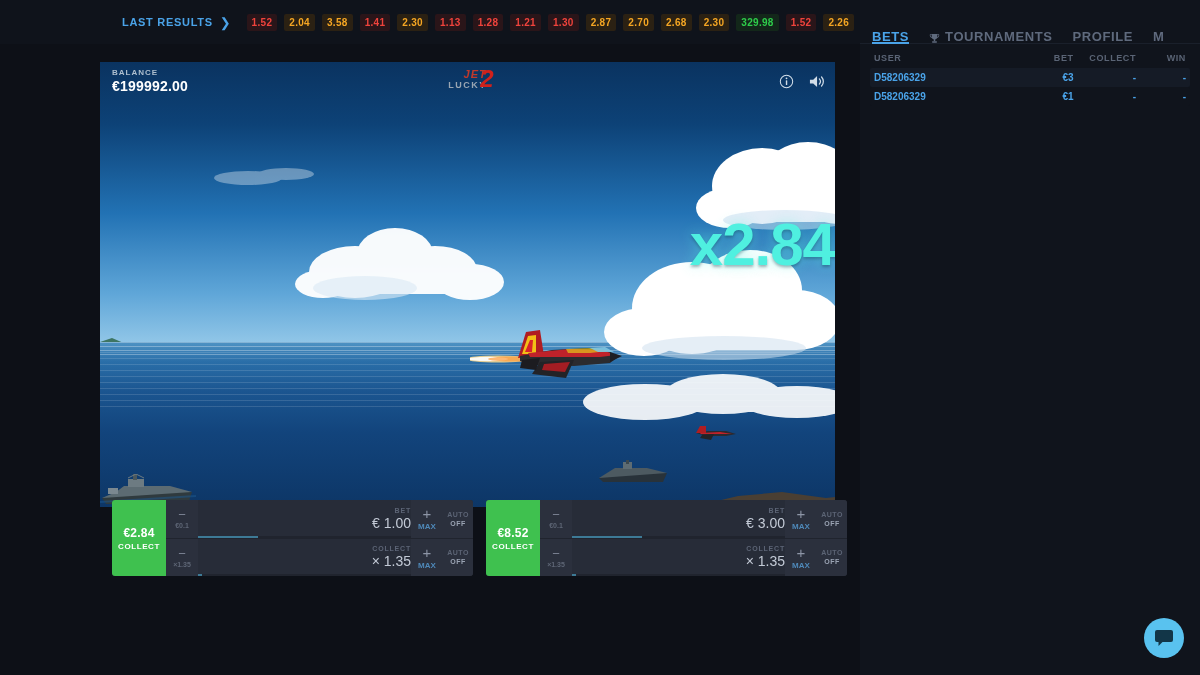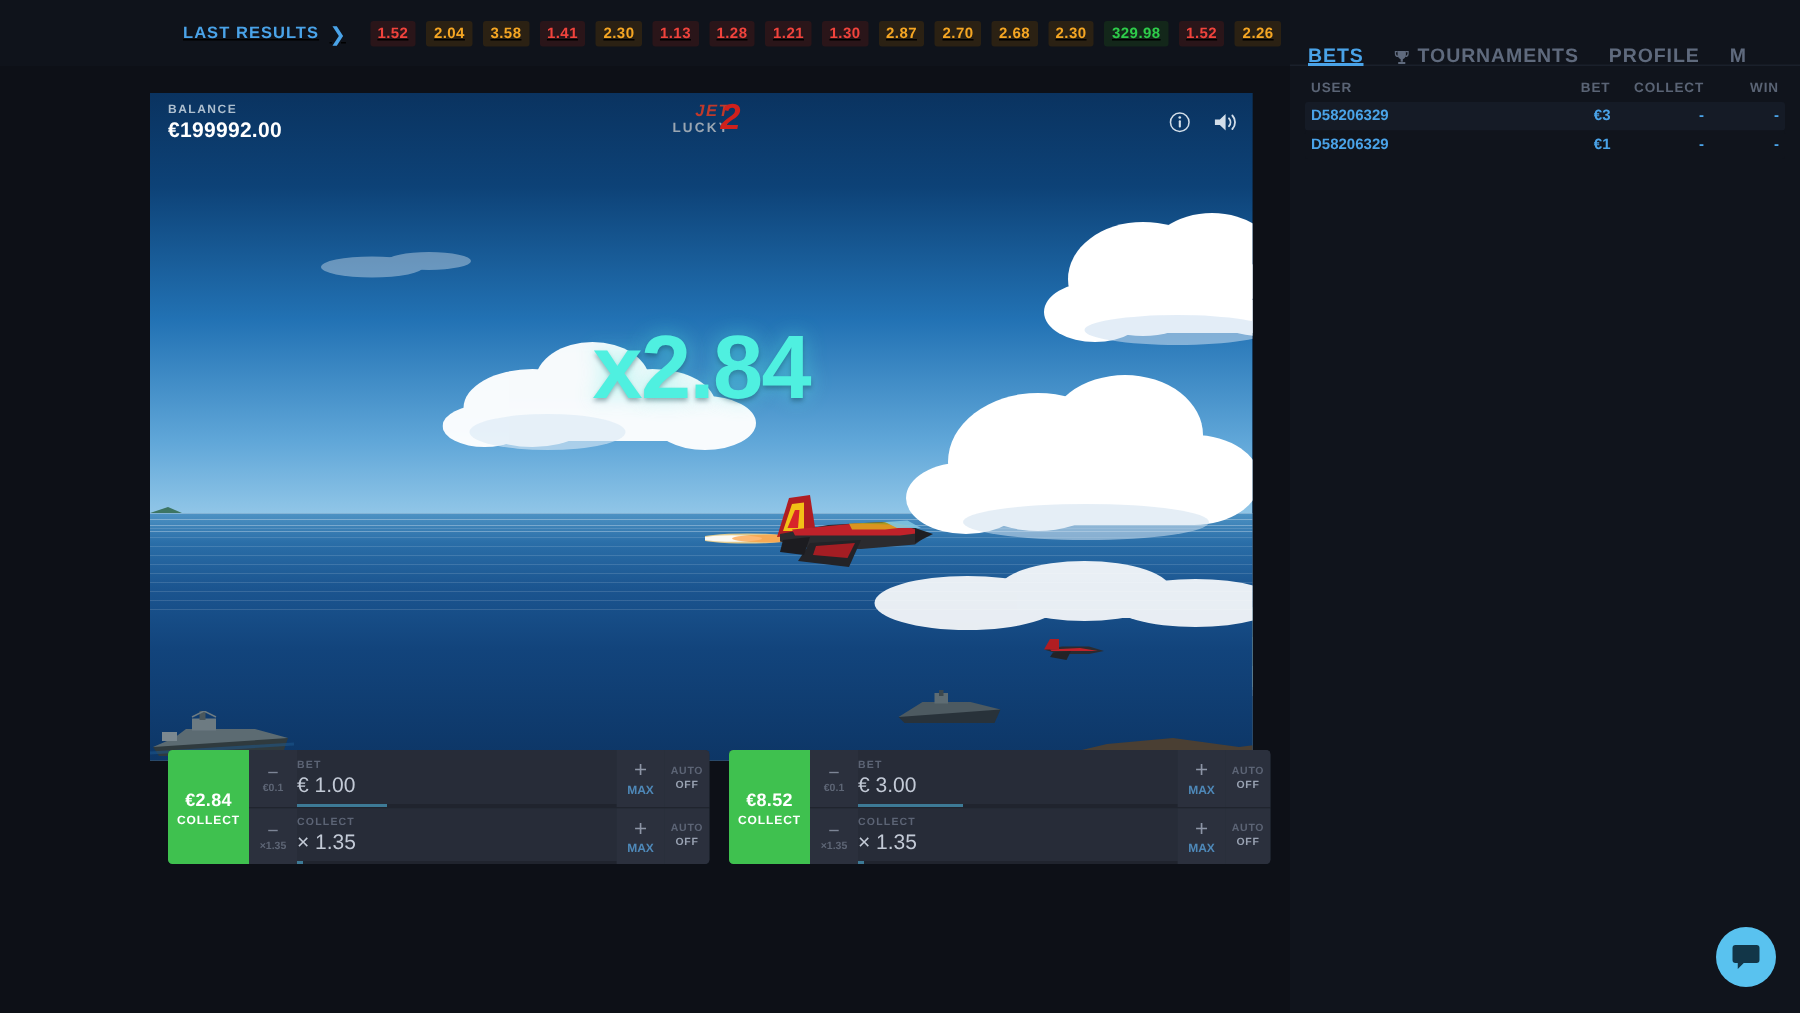--- a/index.html
+++ b/index.html
@@ -12,21 +12,20 @@
   }
   #root { position: relative; width: 1200px; height: 675px; background: #0d1017; }
 
   
   .topbar {
     position: absolute; left: 0; top: 0; width: 955px; height: 44px;
     background: #0f131b;
     display: flex; align-items: center;
     padding-left: 122px;
     overflow: hidden;
-    text-decoration: underline;
   }
   .lastresults-label {
     color: #4aa3e8; font-size: 11px; font-weight: bold; letter-spacing: .7px;
     white-space: nowrap;
   }
   .lastresults-chev {
     color: #4aa3e8; font-size: 13px; margin-left: 7px; margin-right: 16px;
     line-height: 1;
   }
   .chips { display: flex; align-items: center; gap: 7px; }
@@ -127,21 +126,21 @@
     position: absolute; left: 32px; top: -2px;
     font-size: 24px; font-weight: bold; color: #d0211c;
     font-style: italic;
   }
   .g-icons { position: absolute; right: 10px; top: 12px; display: flex; gap: 14px; align-items: center; }
   .g-icons svg { display: block; opacity: .92; }
 
   
   .multiplier {
     position: absolute; left: 0; right: 0; top: 148px; z-index: 30;
-    text-align: center;
+    text-align: right;
     font-size: 60px; font-weight: bold; color: #4ff0e0;
     letter-spacing: -1px;
     text-shadow: 0 0 14px rgba(79,240,224,.45), 0 2px 3px rgba(0,20,40,.35);
   }
   .cloudgrp { position: absolute; }
 
   
   .land { position: absolute; }
 
   
@@ -164,21 +163,21 @@
   .betline:last-child { border-bottom: none; }
   .stepper {
     width: 32px; display: flex; flex-direction: column; align-items: center;
     justify-content: center; gap: 1px; background: #2b303d;
   }
   .stepper .sym { font-size: 13px; color: #7d8596; line-height: 1; font-weight: 300; }
   .stepper .sub { font-size: 7px; color: #5e6676; font-weight: bold; }
   .stepper.plus .sym { font-size: 15px; color: #8d95a6; }
   .stepper.plus .sub { color: #4e88b8; font-size: 8px; }
   .valuebox {
-    flex: 1; display: flex; flex-direction: column; align-items: flex-start;
+    flex: 1; display: flex; flex-direction: column; align-items: flex-end;
     justify-content: center; position: relative; background: #272c38;
   }
   .val-lbl { font-size: 7px; font-weight: bold; color: #5c6475; letter-spacing: .8px; }
   .val-num { font-size: 14px; color: #c3cad6; margin-top: 1px; font-weight: 400; }
   .slider {
     position: absolute; left: 0; bottom: 0; height: 2px; width: 100%;
     background: #20242e;
   }
   .slider > i { display: block; height: 100%; background: #3d7a96; }
   .autobox {

